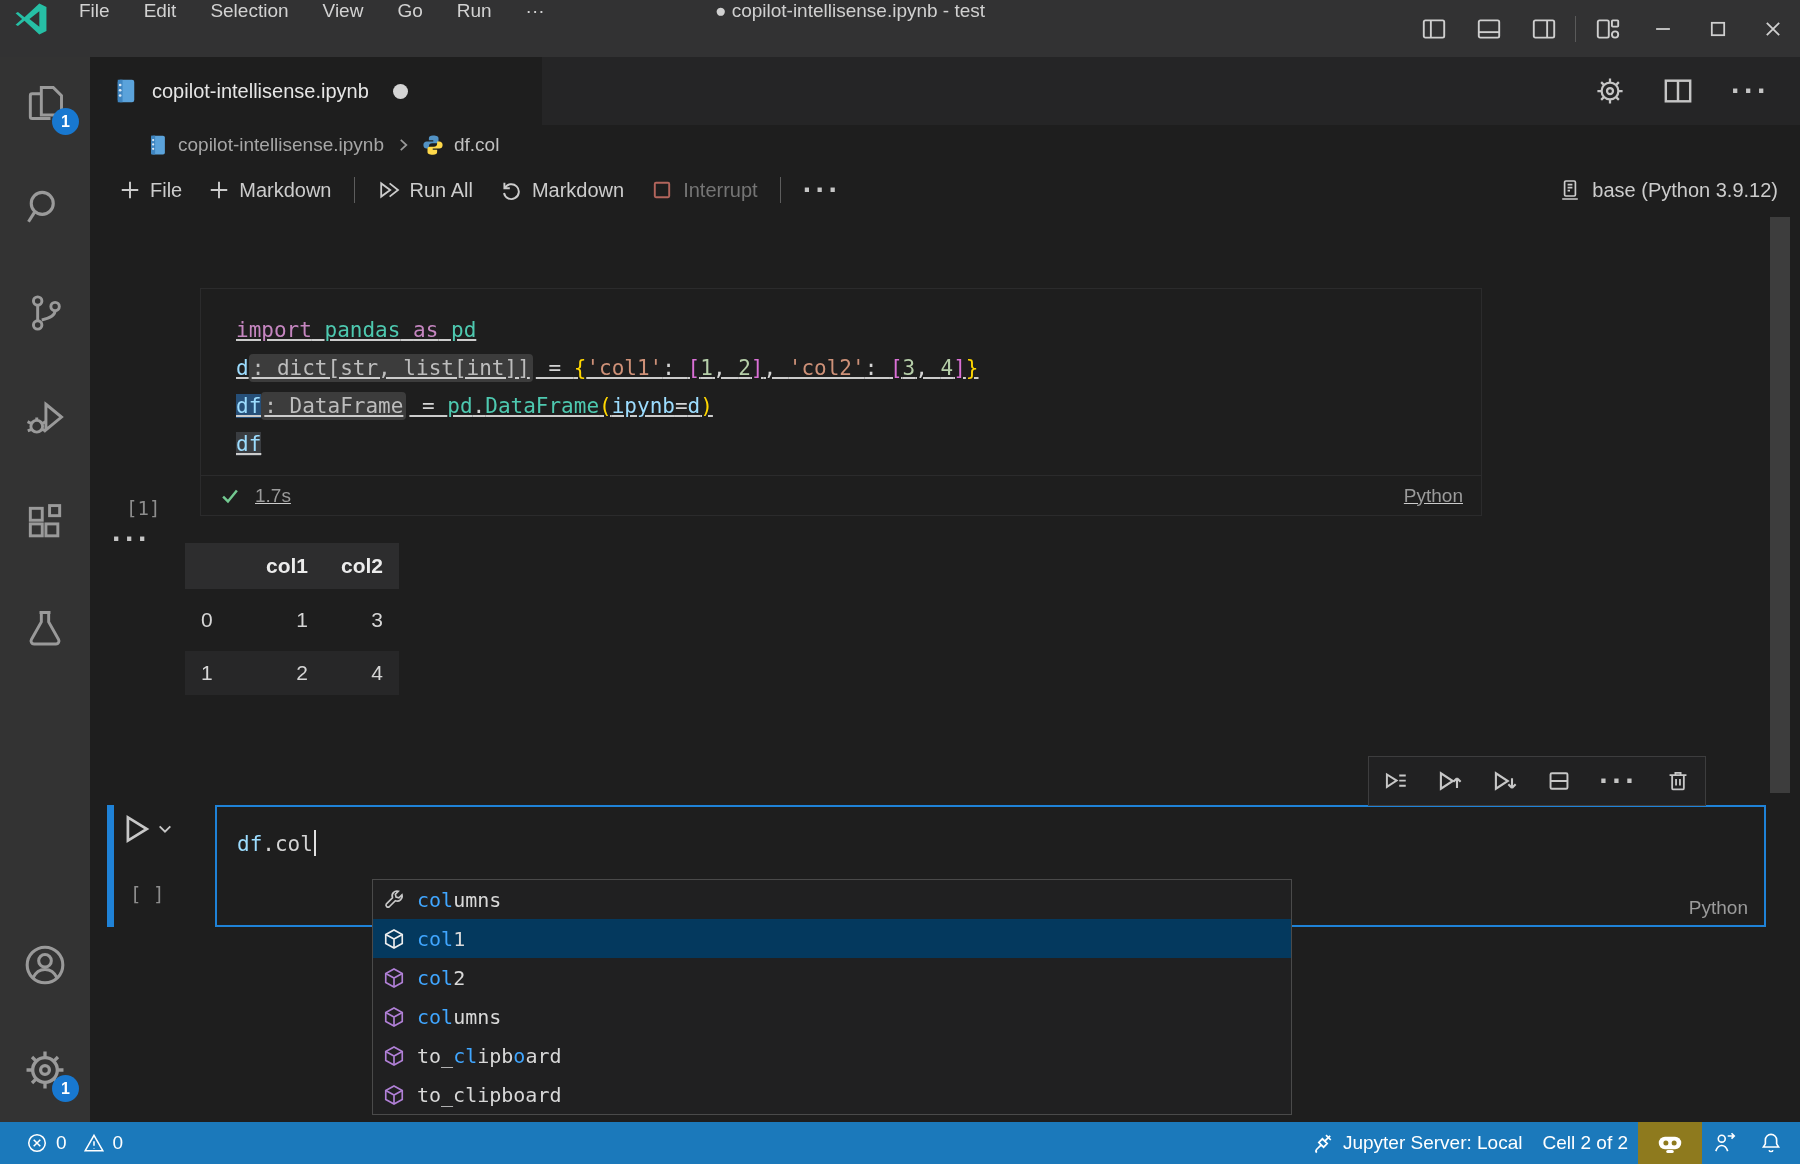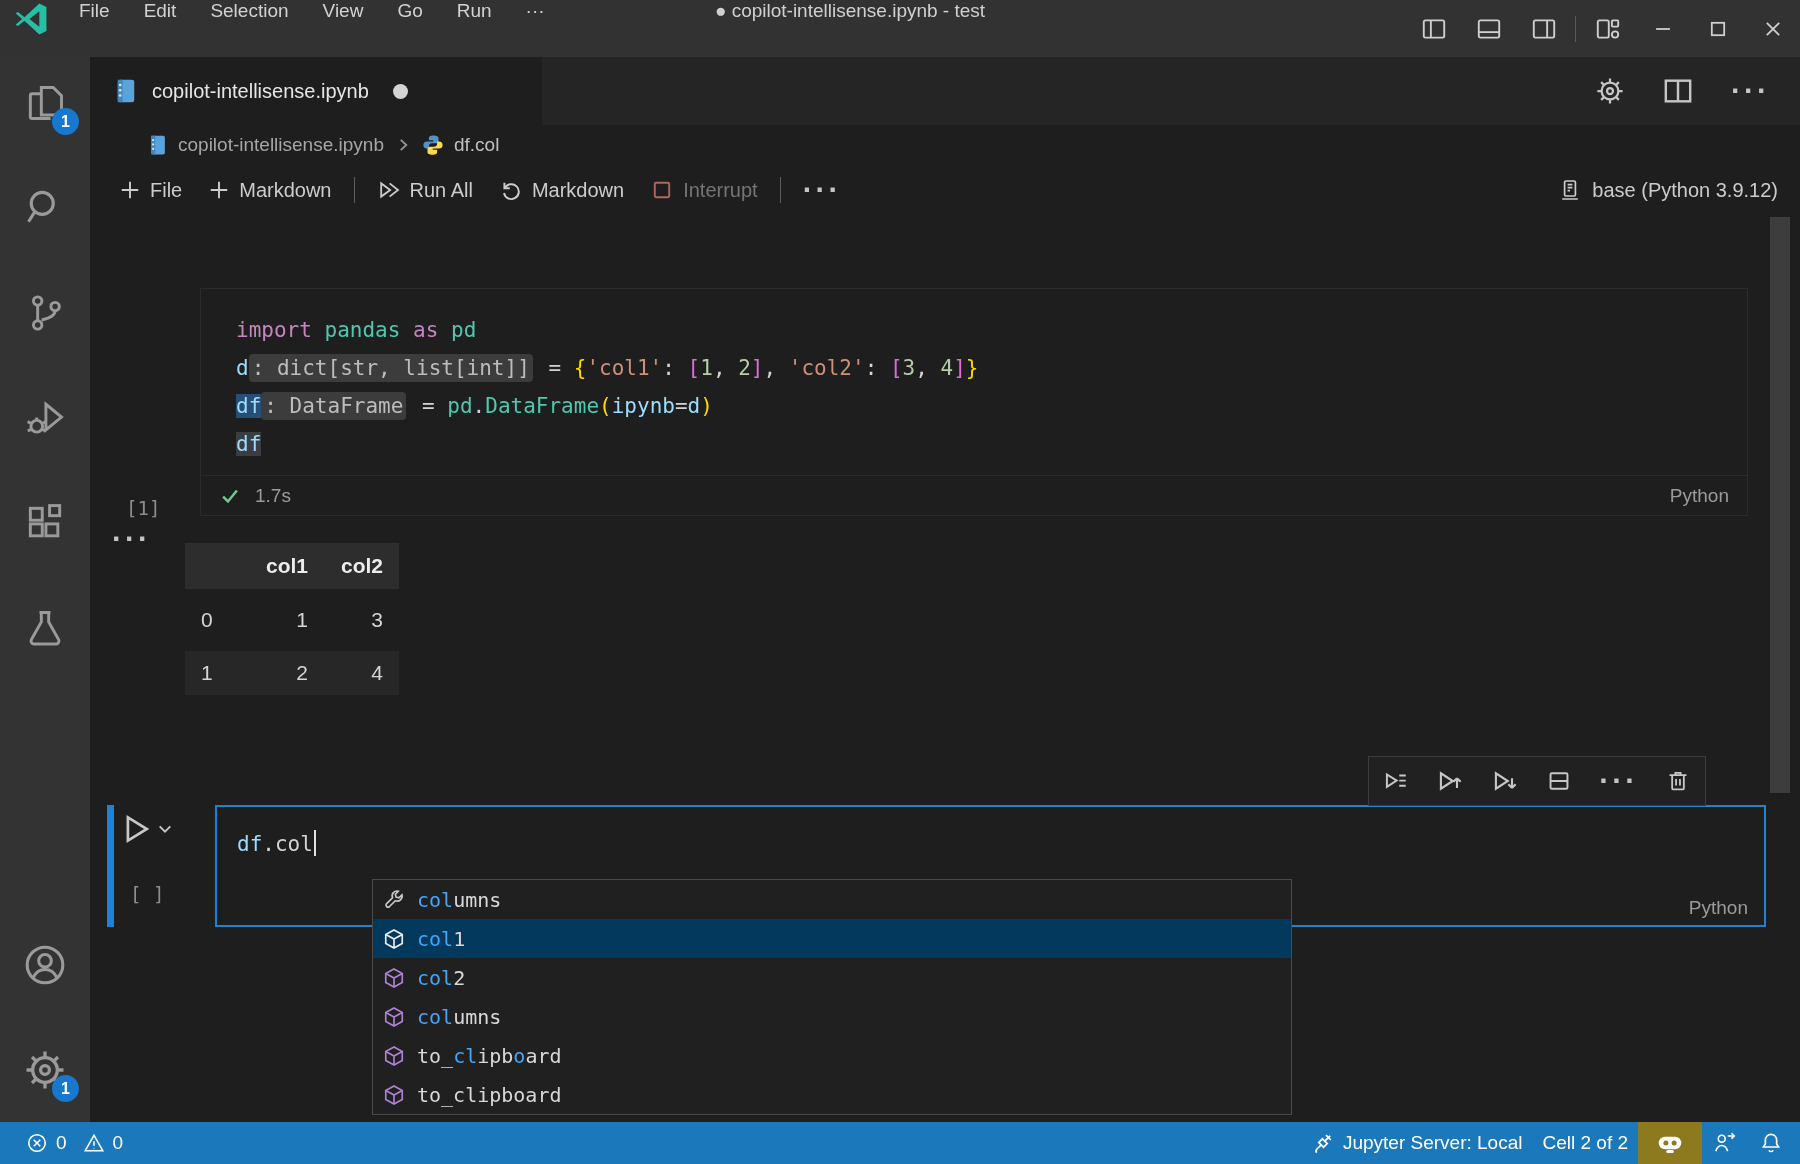--- a/index.html
+++ b/index.html
@@ -38,21 +38,21 @@
   .tbtn { display:flex; align-items:center; gap:9px; padding:0 13px; height:38px; white-space:nowrap; }
   .tbtn.dim { color:#757575; }
   .tb-sep { width:1px; height:26px; background:#5d5d5d; margin:0 9px; }
   .kernel { margin-left:auto; display:flex; align-items:center; gap:10px; padding-right:6px; }
 
   .ellipsis { font-size:30px; font-weight:700; letter-spacing:3px; color:#c5c5c5; line-height:20px; }
 
   
   .notebook { position:relative; flex:1; background:#1e1e1e; overflow:hidden; }
 
-  .cell1 { position:absolute; left:110px; top:73px; width:1548px; border:1px solid #2b2b2c; background:#1e1e1e; }
+  .cell1 { position:absolute; left:110px; top:73px; width:1282px; border:1px solid #2b2b2c; background:#1e1e1e;text-decoration:underline; }
   .code-block { padding:22px 0 12px 0; }
   .codeline { height:38px; line-height:38px; padding-left:35px; font-family:"DejaVu Sans Mono",monospace; font-size:21px; white-space:pre; }
   .execbar { height:40px; display:flex; align-items:center; border-top:1px solid #2b2b2c; padding:0 18px; font-size:19px; color:#9b9b9b; gap:14px; }
   .execbar .lang { margin-left:auto; }
   .exec-count { position:absolute; font-family:"DejaVu Sans Mono",monospace; font-size:19px; color:#8d8d8d; white-space:pre; }
   #exec1 { left:36px; top:282px; }
   #exec2 { left:40px; top:668px; }
 
   
   .tk.kw { color:#C586C0; } .tk.mod { color:#4EC9B0; } .tk.fn { color:#4EC9B0; }

